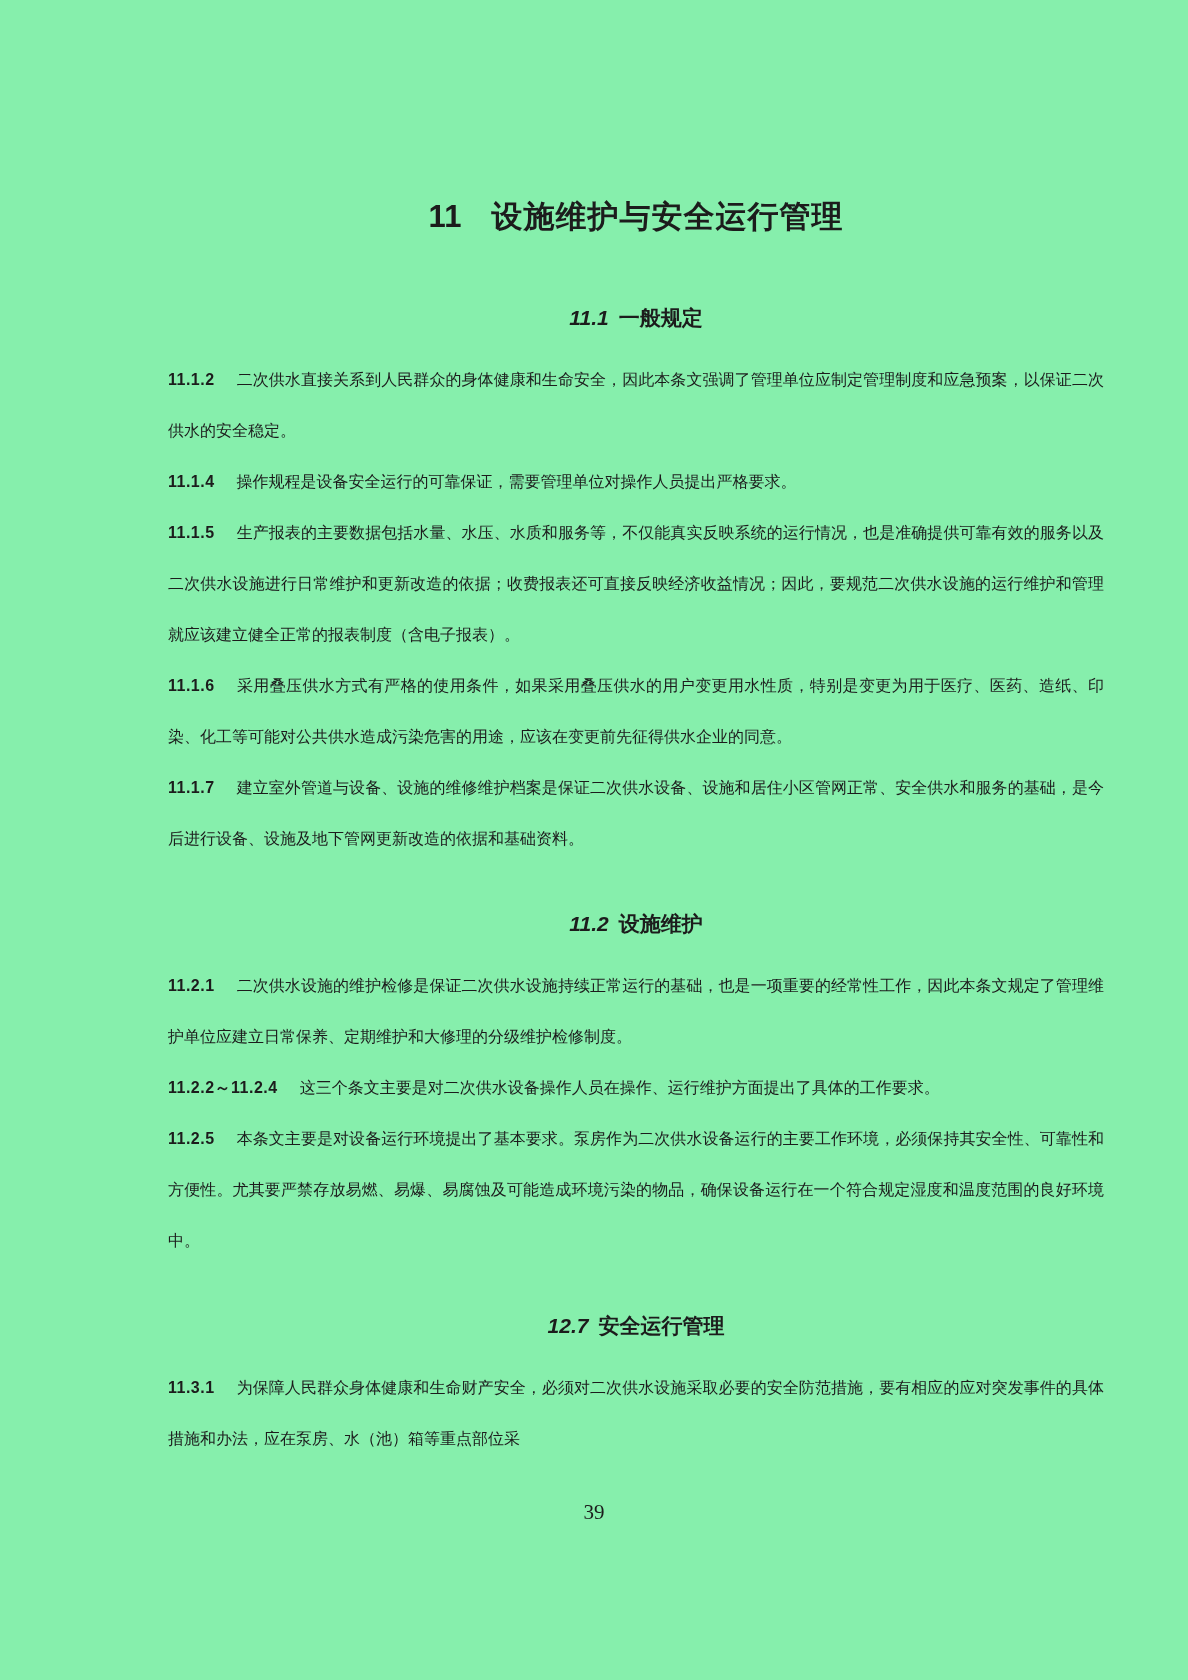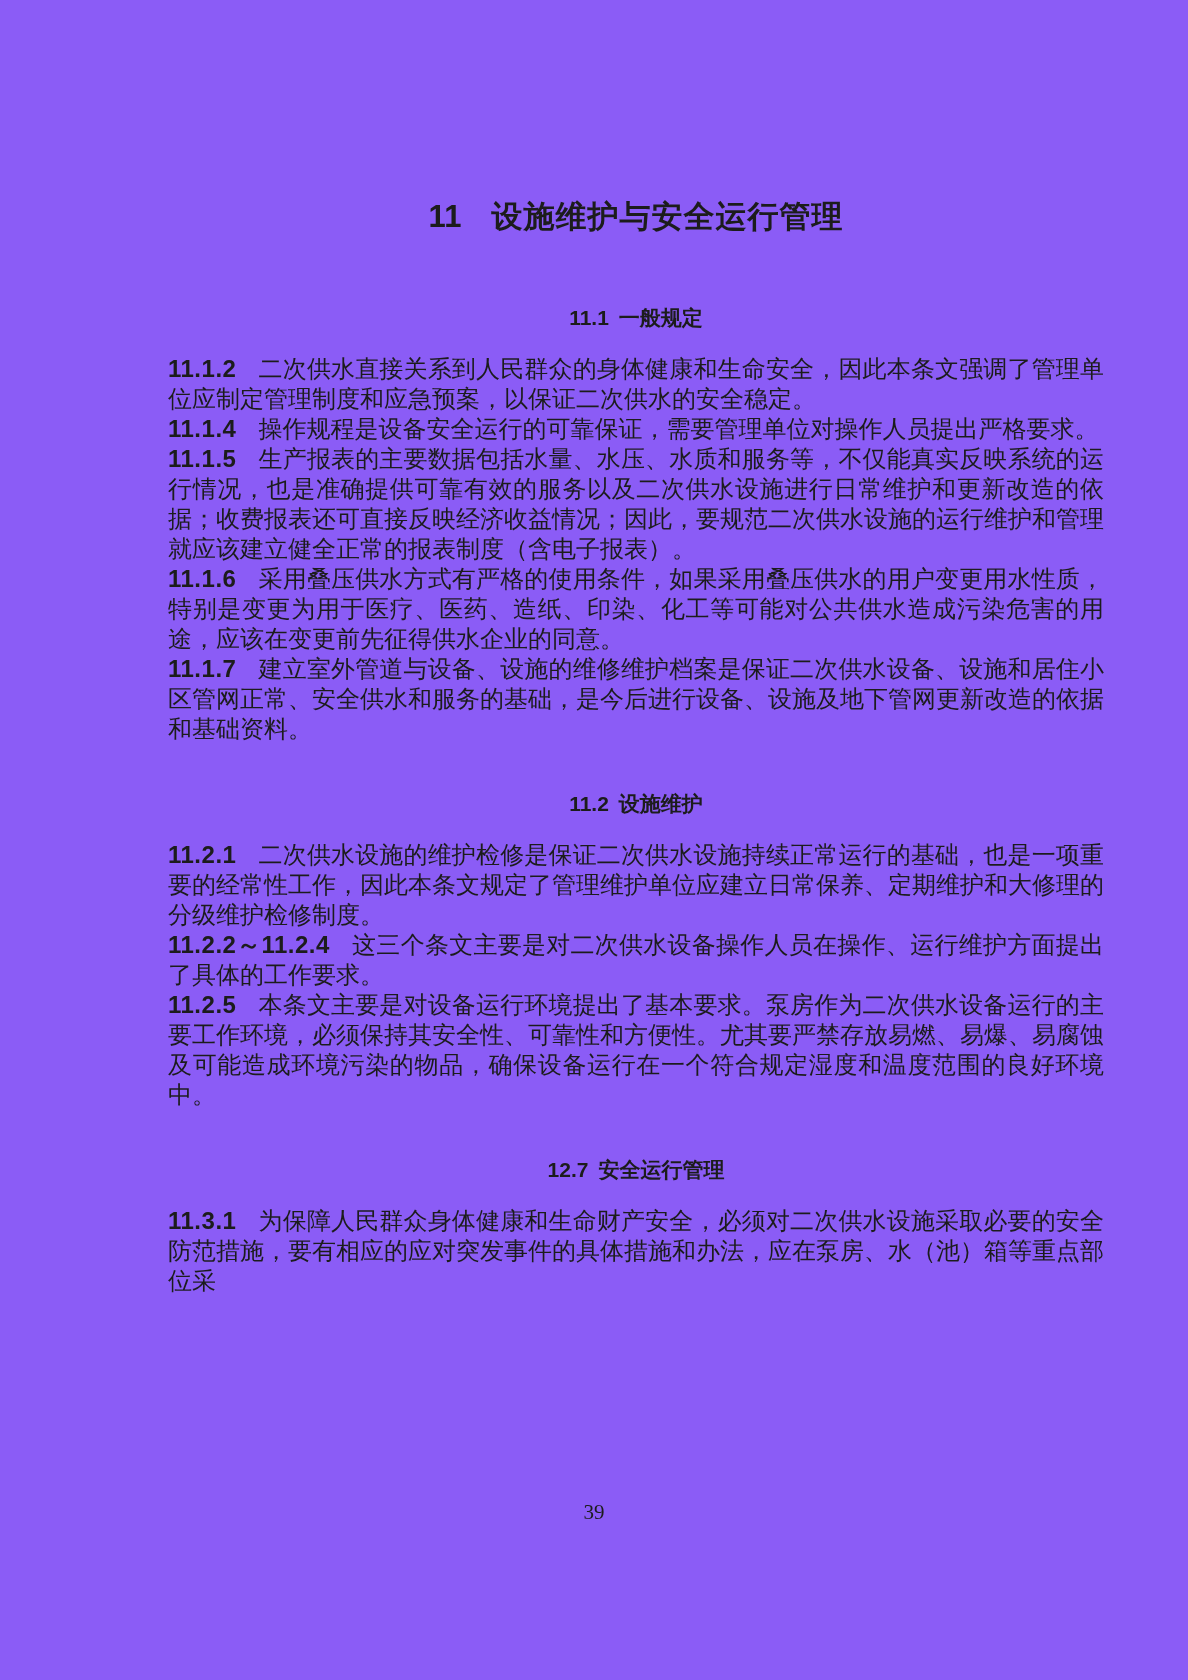--- a/index.html
+++ b/index.html
@@ -5,21 +5,21 @@
   html, body {
     margin: 0;
     padding: 0;
     background: #ffffff;
   }
   .page {
     position: relative;
     width: 1188px;
     height: 1680px;
     margin: 0 auto;
-    background: #8b5cf6;
+    background: #86efac;
     color: #1c1c1c;
     font-family: "Liberation Serif", "DejaVu Serif", serif;
     box-sizing: border-box;
     padding: 196px 84px 0 168px;
   }
   .chapter-title {
     text-align: center;
     font-family: "Liberation Sans", "DejaVu Sans", sans-serif;
     font-weight: bold;
     font-size: 31px;
@@ -32,24 +32,25 @@
   }
   .section-heading {
     text-align: center;
     font-family: "Liberation Sans", "DejaVu Sans", sans-serif;
     font-weight: bold;
     font-size: 21px;
     margin: 46px 0 22px 0;
   }
   .section-heading .sec-num {
     margin-right: 10px;
+    font-style: italic;
   }
   .clauses {
-    font-size: 24px;
-    line-height: 30px;
+    font-size: 16px;
+    line-height: 51px;
     text-align: justify;
     text-justify: inter-ideograph;
   }
   .clause {
     margin: 0;
   }
   .clause-num {
     font-family: "Liberation Sans", "DejaVu Sans", sans-serif;
     font-weight: bold;
     margin-right: 22px;

